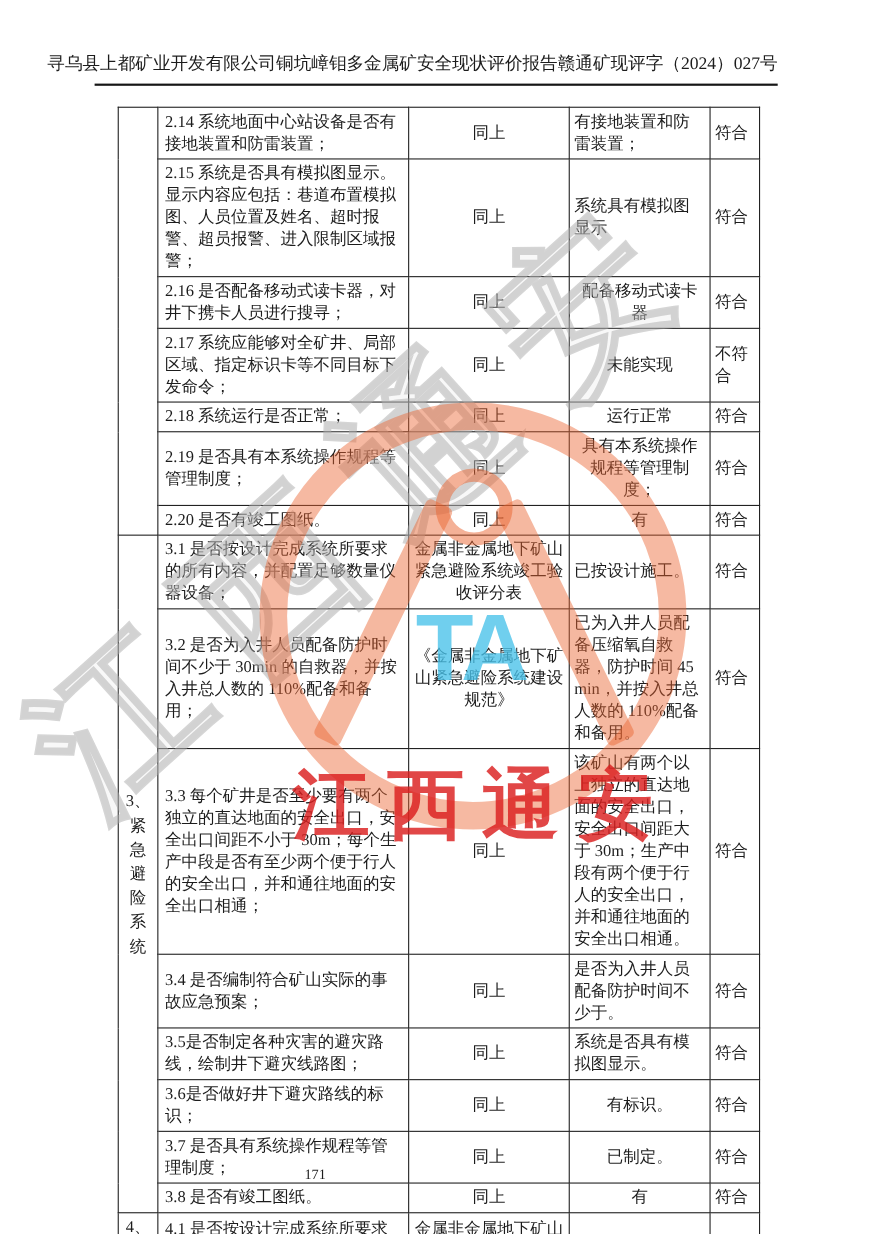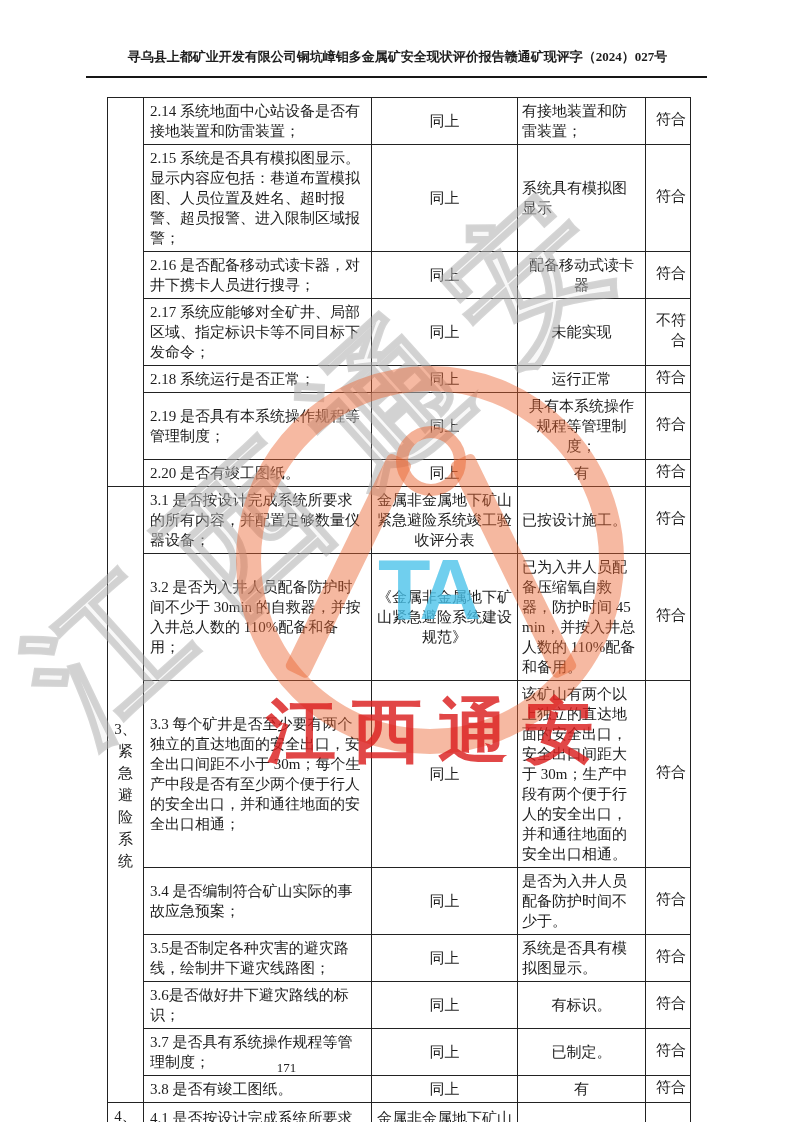--- a/index.html
+++ b/index.html
@@ -5,22 +5,22 @@
   html,body { margin:0; padding:0; background:#888; }
   .page {
     position:relative; width:793px; height:1122px; margin:0 auto;
     background:#ffffff; overflow:hidden;
     font-family:"Liberation Serif","DejaVu Serif",serif;
     color:#1c1c1c;
   }
   
   .header {
     position:absolute; left:88px; right:86px; top:48px;
-    display:flex; justify-content:center; align-items:baseline;
-    font-size:13px; font-weight:bold; white-space:nowrap;
+    display:flex; justify-content:flex-end; align-items:baseline;
+    font-size:16px; font-weight:normal; white-space:nowrap;
   }
   .header-rule {
     position:absolute; left:86px; right:86px; top:76px;
     border-top:2px solid #161616; height:0;
   }
   
   .doc-table {
     position:absolute; left:107px; top:97px; width:583px;
     border-collapse:collapse; table-layout:fixed;
     font-size:15px; line-height:20px;
@@ -29,21 +29,21 @@
   .doc-table td {
     border:1px solid #222; padding:3px 4px;
     vertical-align:middle; overflow:hidden; word-break:break-all;
   }
   .doc-table tr.open td { border-bottom:none; }
   td.group { text-align:center; white-space:pre-line; padding:2px 1px; line-height:22px; }
   td.item  { text-align:left; padding-left:6px; }
   td.basis { text-align:center;margin-left:19px; }
   td.result{ text-align:left; }
   td.result.c { text-align:center; }
-  td.concl { text-align:right;font-family:Liberation Mono, monospace; }
+  td.concl { text-align:left; }
   
   .footer {
     position:absolute; left:88px; right:88px; top:1036px;
     display:flex; align-items:baseline; font-size:13px;
   }
   .footer .f-left  { width:220px; text-align:left; }
   .footer .f-mid   { flex:1; text-align:center;margin-top:24px; }
   .footer .f-right { width:220px; }
   
   .wm-layer { position:absolute; inset:0; pointer-events:none; }

